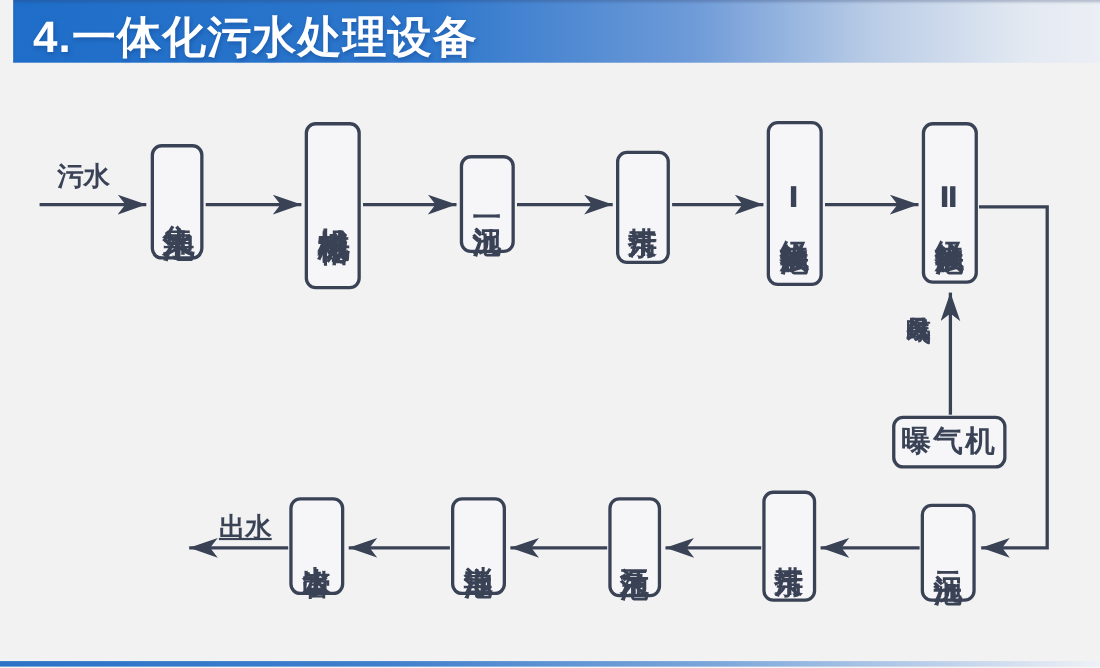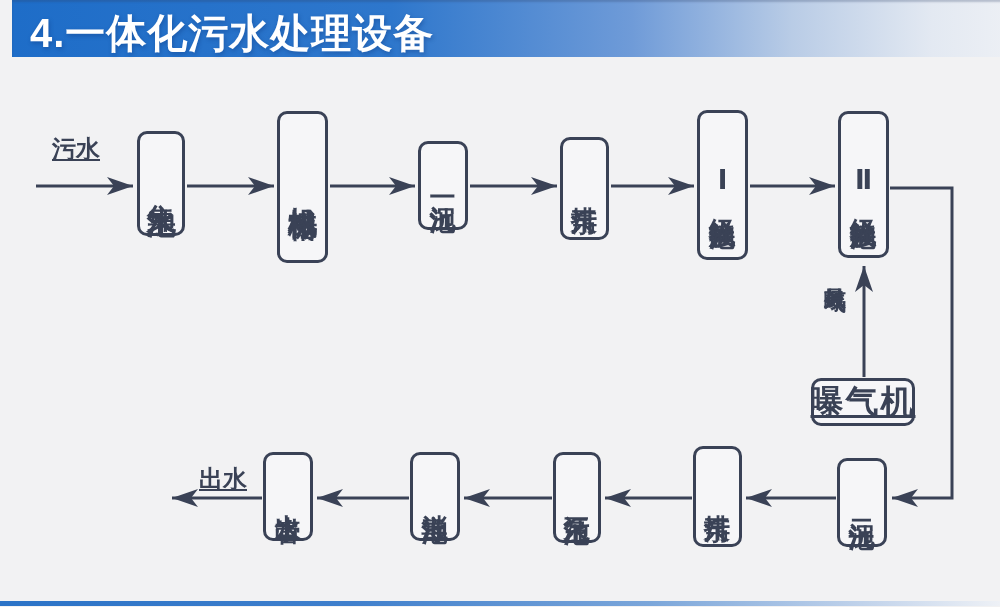--- a/index.html
+++ b/index.html
@@ -44,21 +44,21 @@
     font-size:26px;
     line-height:1.08;
     color:#3a4256;
   }
   .node.vert .lbl{
     writing-mode:vertical-rl;
     text-orientation:upright;
     letter-spacing:2px;
   }
   .node.lg .lbl{font-size:29px;}
-  .node.horiz .lbl{font-size:33px;letter-spacing:2px;white-space:nowrap;text-decoration:underline;}
+  .node.horiz .lbl{font-size:27px;letter-spacing:2px;white-space:nowrap;}
   
   .flabel{
     position:absolute;
     color:#3a4256;font-weight:600;font-size:24px;
     white-space:nowrap;z-index:3;
   }
   .flabel.vert{
     writing-mode:vertical-rl;text-orientation:upright;
     font-size:22px;letter-spacing:1px;line-height:1;
   }
@@ -129,19 +129,19 @@
   <div class="node vert" style="left:553px;top:452px;width:48px;height:91px;">
     <span class="lbl">污泵池</span>
   </div>
   <div class="node vert" style="left:410px;top:452px;width:50px;height:89px;">
     <span class="lbl">消毒池</span>
   </div>
   <div class="node vert" style="left:263px;top:452px;width:50px;height:89px;">
     <span class="lbl">出水管</span>
   </div>
 
-  <div class="flabel" style="left:52px;top:133px;text-decoration:underline;">污水</div>
+  <div class="flabel" style="left:52px;top:144px;">污水</div>
   <div class="flabel" style="left:199px;top:463px;text-decoration:underline;">出水</div>
   <div class="flabel vert" style="left:824px;top:270px;height:96px;">鼓风曝气</div>
 
   <div class="bottom-bar"></div>
 
 </div>
 
 </body></html>

